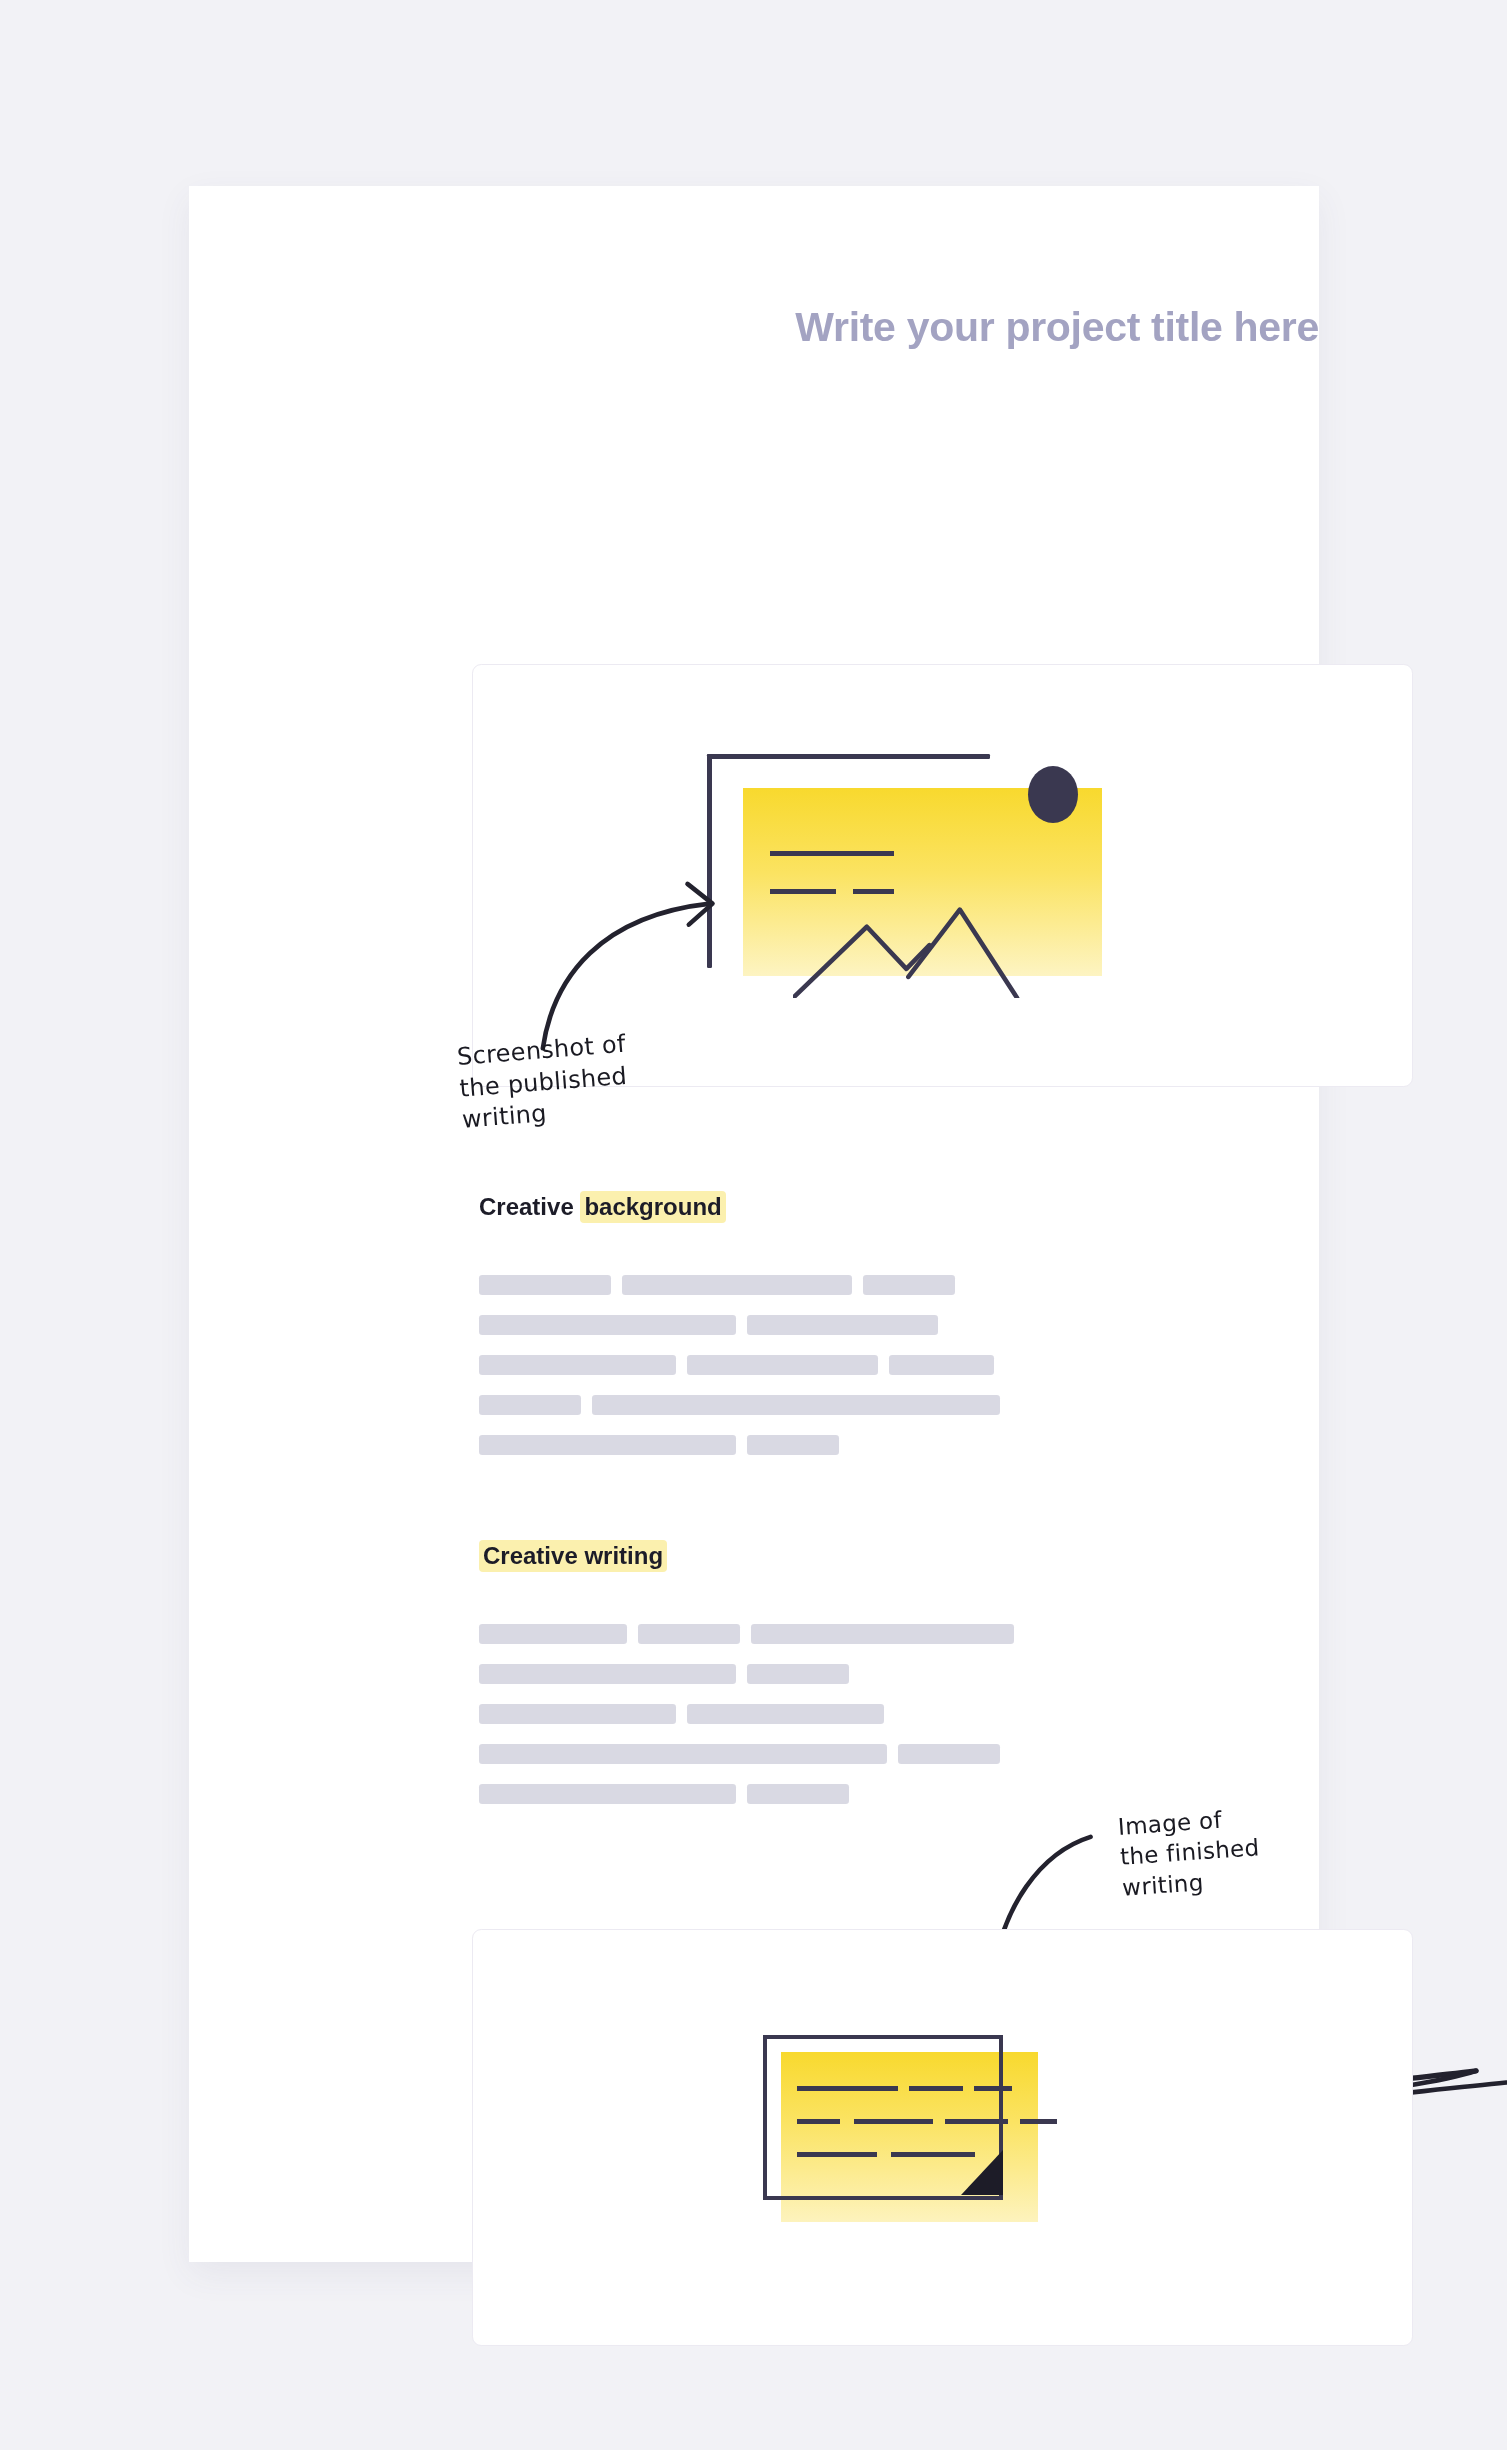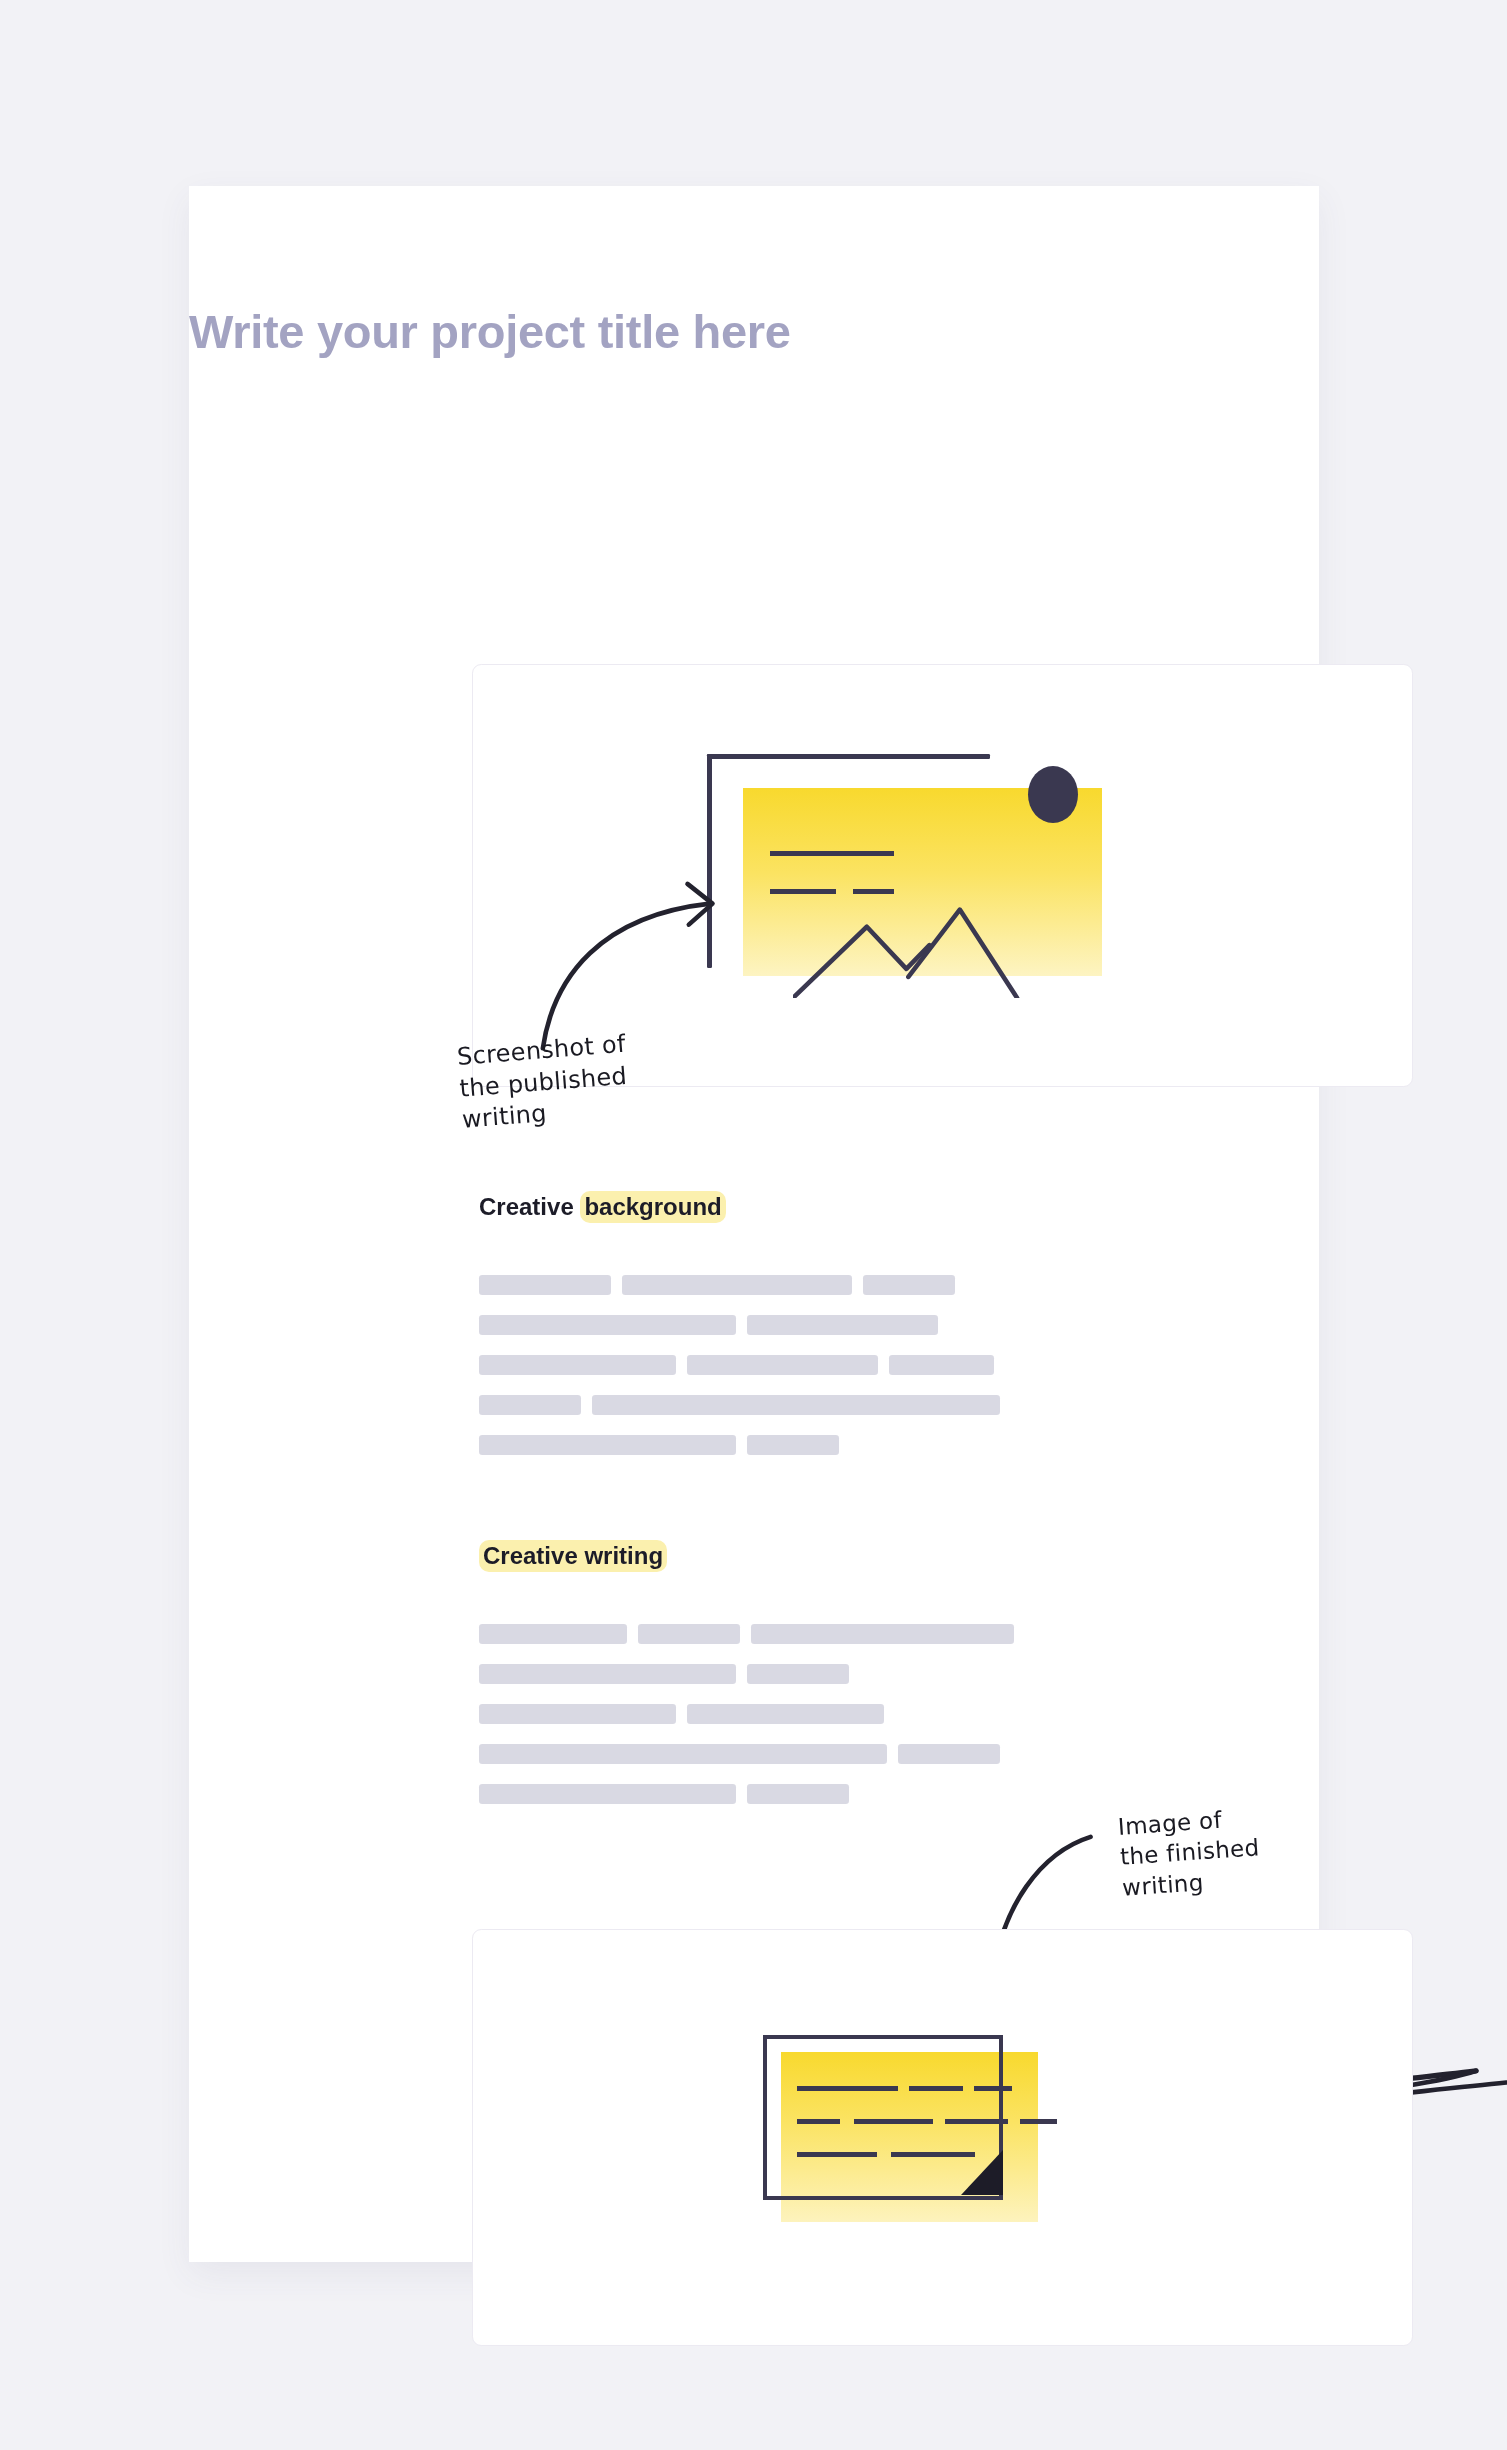--- a/index.html
+++ b/index.html
@@ -30,22 +30,22 @@
     background: #ffffff;
     box-shadow: 0 12px 33px rgba(70, 70, 110, 0.07);
   }
 
   
   .doc-title {
     position: absolute;
     left: 0;
     top: 118px;
     width: 1130px;
-    text-align: left;
-    font-size: 47px;
+    text-align: right;
+    font-size: 41px;
     font-weight: 700;
     letter-spacing: -0.3px;
     color: #a3a3c2;
   }
 
   
   .media-frame {
     position: absolute;
     border: 1.3px solid #eceaf2;
     border-radius: 9.2px;
@@ -187,21 +187,21 @@
     font-size: 24px;
     font-weight: 700;
     color: #1c1c28;
     white-space: nowrap;
   }
   .heading-1 { left: 290px; top: 1007px; }
   .heading-2 { left: 290px; top: 1356px; }
   .hl {
     background: #fbf0ae;
     padding: 2px 4px 3.3px 4px;
-    border-radius: 10px;
+    border-radius: 4px;
   }
 
   
   .skeleton-block {
     position: absolute;
     left: 290px;
     width: 546px;
   }
   .skel-1 { top: 1089px; }
   .skel-2 { top: 1438px; }

